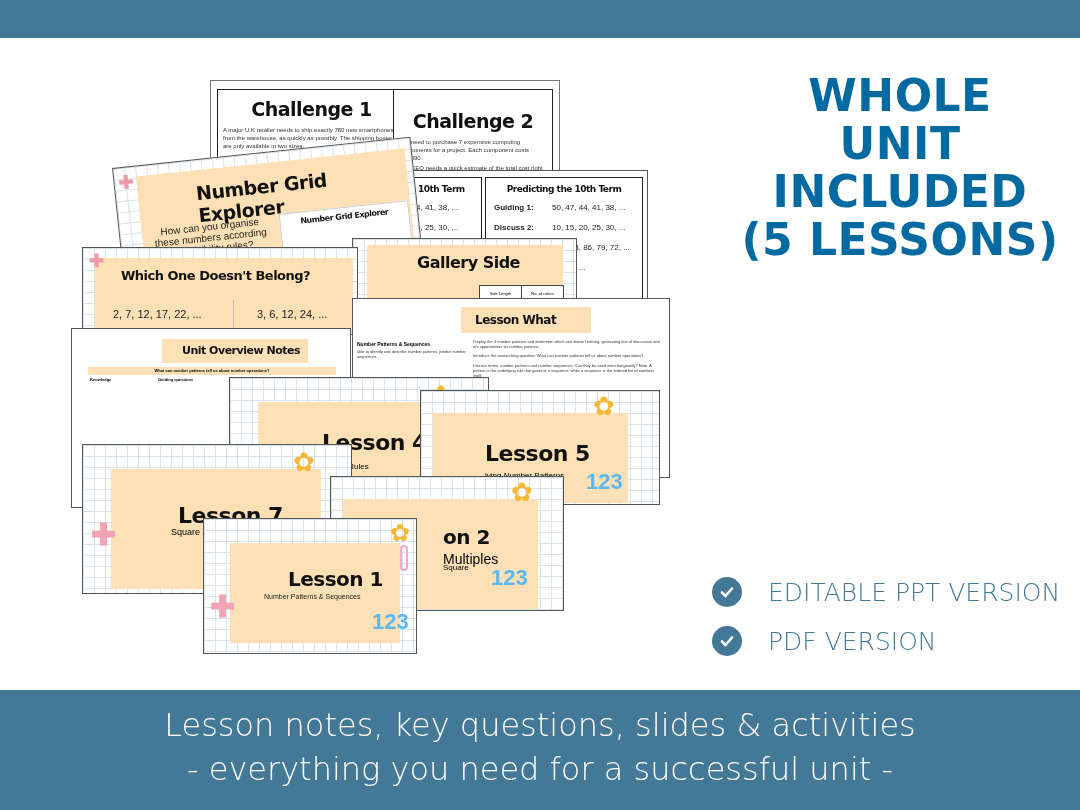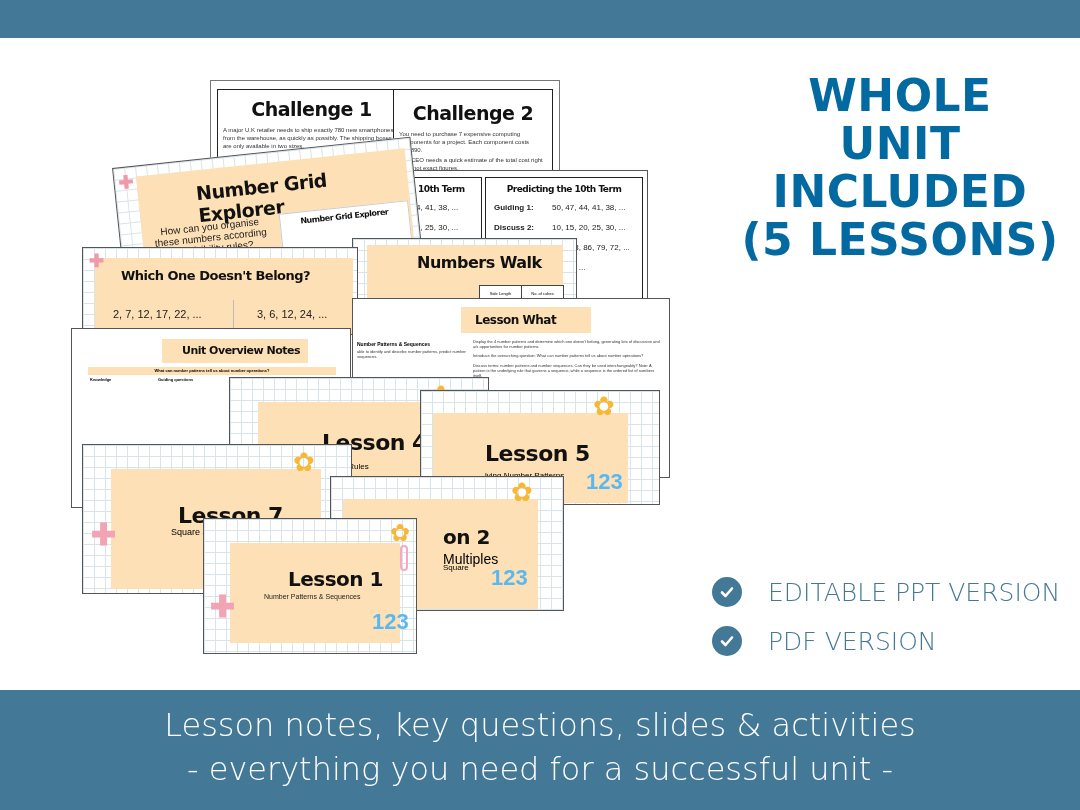--- a/index.html
+++ b/index.html
@@ -50,21 +50,21 @@
   <div>Lesson notes, key questions, slides &amp; activities</div>
   <div>- everything you need for a successful unit -</div>
 </div>
 
 <div class="card" style="left:210px;top:80px;width:350px;height:100px;border-color:#777">
   <div class="box" style="left:6px;top:8px;width:189px;height:90px">
     <div class="hand" style="text-align:center;font-size:19px;margin-top:8px">Challenge 1</div>
     <div class="small" style="padding:6px 5px 0">A major U.K retailer needs to ship exactly 780 new smartphones from the warehouse, as quickly as possibly. The shipping boxes are only available in two sizes.</div>
   </div>
   <div class="box" style="left:182px;top:8px;width:160px;height:90px">
-    <div class="hand" style="text-align:center;font-size:19px;margin-top:12px">Challenge 2</div>
+    <div class="hand" style="text-align:center;font-size:19px;margin-top:20px">Challenge 2</div>
     <div class="small" style="padding:6px 5px 0">You need to purchase 7 expensive computing components for a project. Each component costs £19,890.</div>
     <div class="small" style="padding:2px 5px 0">The CEO needs a quick estimate of the total cost right now, not exact figures.</div>
   </div>
 </div>
 
 <div class="card" style="left:400px;top:170px;width:248px;height:135px">
   <div class="box" style="left:6px;top:6px;width:75px;height:125px">
     <div class="hand" style="font-size:9px;margin:6px 0 0 10px">10th Term</div>
     <div class="seq" style="margin-left:8px;margin-top:4px">
       <div>4, 41, 38, ...</div>
@@ -87,21 +87,21 @@
   <div class="hand" style="position:absolute;left:80px;top:22px;font-size:19px">Number Grid Explorer</div>
   <div style="position:absolute;left:30px;top:62px;width:120px;font-size:10px;text-align:center;color:#222">How can you organise these numbers according to divisibility rules?</div>
   <div style="position:absolute;left:160px;top:62px;width:130px;height:45px;background:#fff;border:1px solid #ccc">
     <div class="hand" style="font-size:8px;text-align:center;margin-top:4px">Number Grid Explorer</div>
   </div>
   <span style="position:absolute;left:4px;top:4px;font-size:18px;color:#ef9aa8;font-weight:bold">✚</span>
 </div>
 
 <div class="card grid" style="left:352px;top:238px;width:225px;height:70px">
   <div class="peach" style="left:14px;top:6px;width:196px;height:60px"></div>
-  <div class="hand" style="position:absolute;left:64px;top:14px;font-size:16px">Numbers Walk</div>
+  <div class="hand" style="position:absolute;left:64px;top:14px;font-size:16px">Gallery Side</div>
   <div style="position:absolute;left:126px;top:46px;width:85px;height:18px;border:1px solid #444;background:#fff;display:flex;font-size:4px">
     <span style="flex:1;border-right:1px solid #444;text-align:center;padding-top:5px">Side Length</span>
     <span style="flex:1;text-align:center;padding-top:5px">No. of cubes</span>
   </div>
 </div>
 
 <div class="card grid" style="left:82px;top:247px;width:276px;height:88px">
   <div class="peach" style="left:12px;top:10px;width:258px;height:80px"></div>
   <div class="hand" style="position:absolute;left:38px;top:20px;font-size:13px">Which One Doesn't Belong?</div>
   <div style="position:absolute;left:30px;top:60px;font-size:11px;color:#222">2, 7, 12, 17, 22, ...</div>

